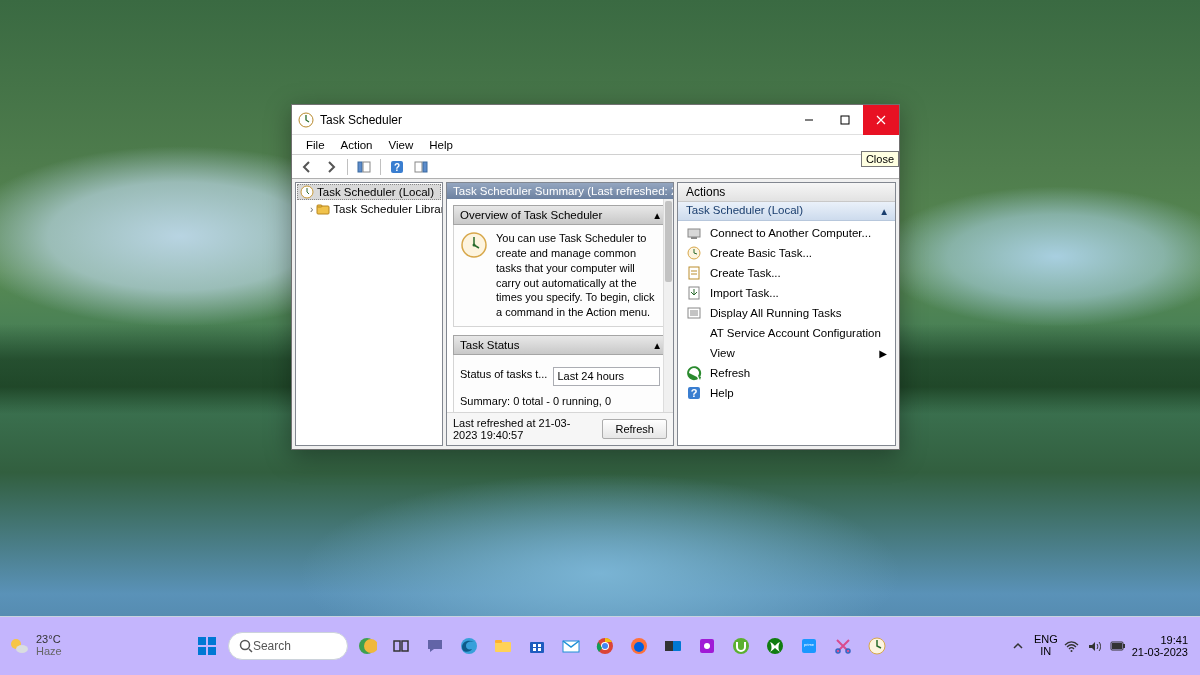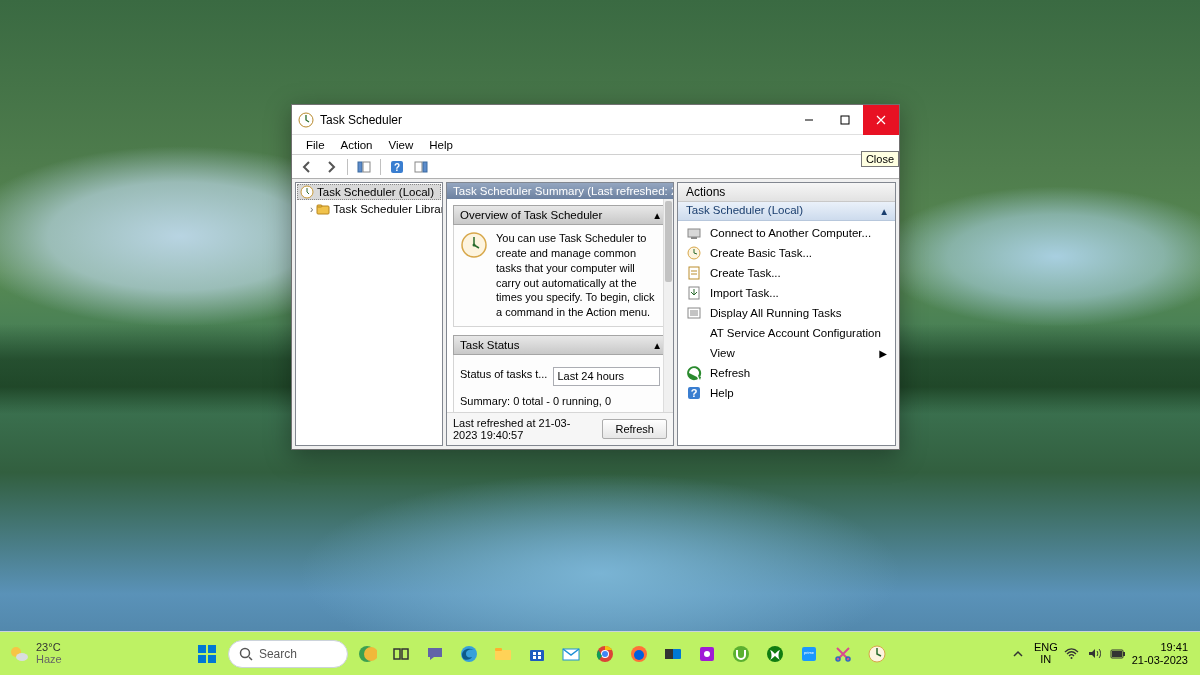--- a/index.html
+++ b/index.html
@@ -223,40 +223,40 @@
     font-size:11.5px;
     cursor:pointer;
     white-space:nowrap;
   }
   .action-icon { width:16px; height:16px; display:inline-flex; align-items:center; justify-content:center; }
   .action-item .arrow { margin-left:auto; font-size:10px; }
 
   
   .taskbar {
     position:absolute; left:0; right:0; bottom:0;
-    height:44px; background:#bef264;
+    height:59px; background:#c4b5fd;
     border-top:1px solid #c9d3df;
     display:flex; align-items:center;
     padding:0 8px;
     gap:6px;
   }
   .weather { display:flex; align-items:center; gap:6px; font-size:11px; color:#333; min-width:70px;}
   .weather-icon { width:22px; height:22px; }
   .weather-text { line-height:1.05; }
   .tb-center { flex:1; display:flex; align-items:center; justify-content:center; gap:4px; }
   .start-btn {
     width:26px; height:26px; display:flex; align-items:center; justify-content:center;
     cursor:pointer;
     margin-right:4px;
   }
   .search-box {
     display:flex; align-items:center;
     background:#fff; border:1px solid #ccd3db;
     border-radius:14px;
-    height:28px; padding:0 10px; gap:6px;
+    height:28px; padding:0 10px; 
     font-size:12px; color:#555;
     width:120px;
     cursor:text;
   }
   .tb-icon {
     width:30px; height:30px; display:flex; align-items:center; justify-content:center;
     border-radius:4px; cursor:pointer;
   }
   .tray { display:flex; align-items:center; gap:6px; font-size:11px; }
   .tray-group { display:flex; align-items:center; gap:8px; }

